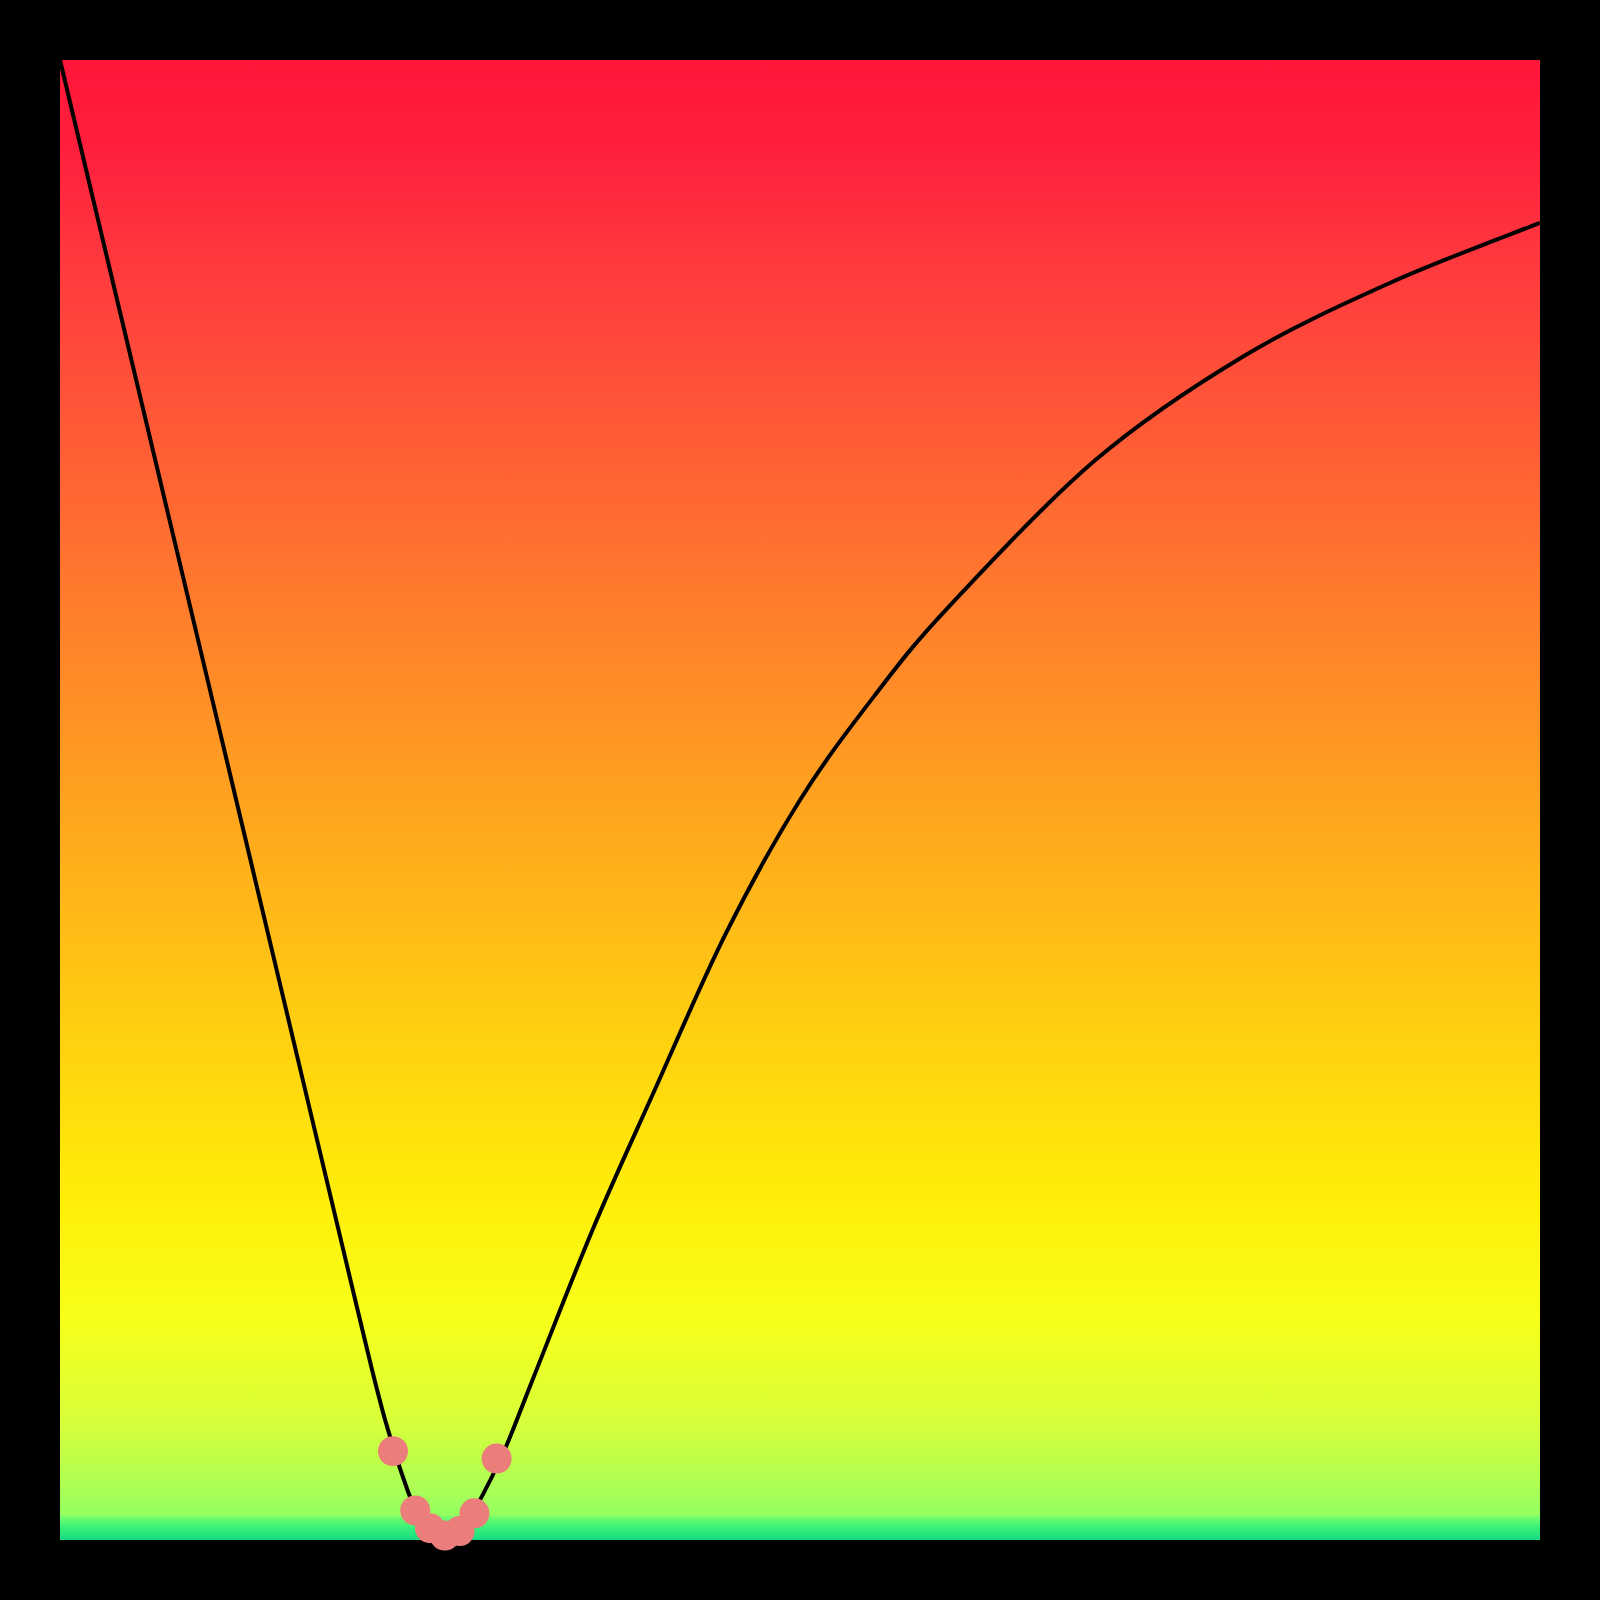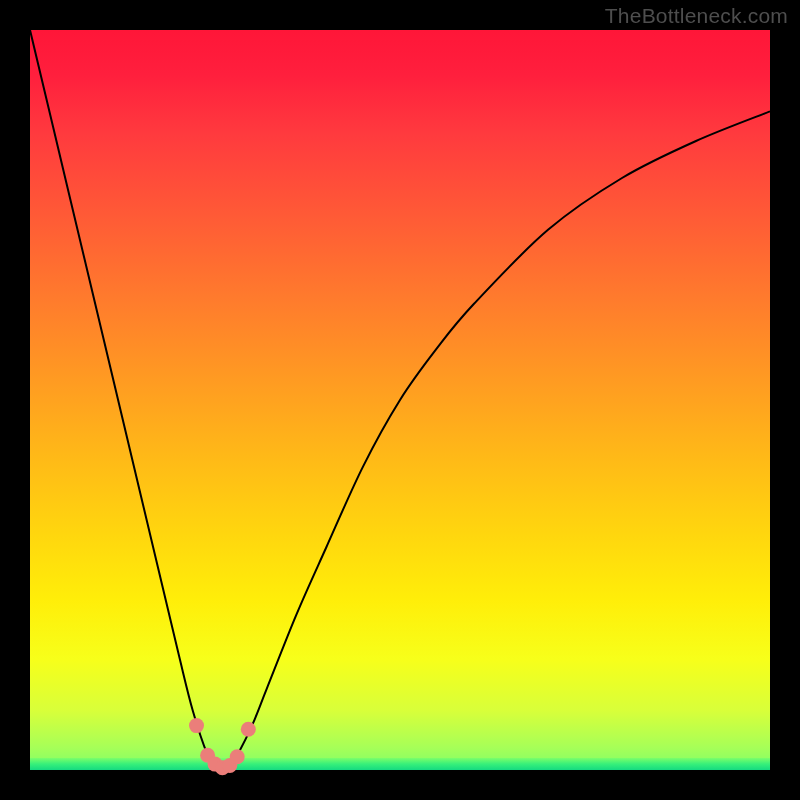--- a/index.html
+++ b/index.html
@@ -80,21 +80,20 @@
   .marker {
     fill: #eb7e7a;
     stroke: none;
   }
 </style>
 </head>
 <body>
 
 <div class="frame">
 
-  <div class="watermark">TheBottleneck.com</div>
 
   <div class="plot-area"></div>
   <div class="green-strip"></div>
 
   <svg class="curve" viewBox="0 0 740 740" preserveAspectRatio="none">
     <path d="M 0 0 C 6.166666666666667 25.899999999999995, 24.666666666666664 103.59999999999997, 37 155.39999999999998 C 49.333333333333336 207.2, 61.666666666666664 259, 74 310.8 C 86.33333333333333 362.6, 98.66666666666667 414.4, 111 466.2 C 123.33333333333333 518, 139.36666666666667 585.8333333333334, 148 621.6 C 156.63333333333333 657.3666666666667, 157.86666666666667 663.5333333333333, 162.8 680.8 C 167.73333333333335 698.0666666666666, 173.9 715.95, 177.6 725.2 C 181.29999999999998 734.45, 182.53333333333333 733.8333333333333, 185 736.3 C 187.46666666666667 738.7666666666667, 189.93333333333334 740, 192.4 740 C 194.86666666666667 740, 197.33333333333334 738.7666666666667, 199.8 736.3 C 202.26666666666668 733.8333333333333, 203.50000000000003 731.9833333333333, 207.20000000000002 725.2 C 210.9 718.4166666666667, 217.06666666666666 706.7, 222 695.6 C 226.93333333333334 684.5, 229.4 677.1, 236.8 658.6 C 244.20000000000002 640.1, 256.5333333333333 608.0333333333333, 266.4 584.6 C 276.26666666666665 561.1666666666667, 284.9 542.6666666666666, 296 518 C 307.1 493.3333333333333, 320.6666666666667 461.2666666666667, 333 436.6 C 345.3333333333333 411.93333333333334, 357.66666666666663 389.73333333333335, 370 370 C 382.33333333333337 350.26666666666665, 394.66666666666674 334.23333333333335, 407.00000000000006 318.20000000000005 C 419.33333333333337 302.16666666666674, 425.5 293.53333333333336, 444 273.8 C 462.5 254.0666666666667, 493.3333333333333 220.76666666666674, 518 199.80000000000007 C 542.6666666666666 178.8333333333334, 567.3333333333334 162.8, 592 148 C 616.6666666666666 133.2, 641.3333333333334 122.10000000000001, 666 111 C 690.6666666666666 99.89999999999999, 727.6666666666666 86.33333333333331, 740 81.39999999999998"></path>
     <g>
         <circle cx="166.5" cy="695.6" r="7.5" class="marker"></circle>
         <circle cx="177.6" cy="725.2" r="7.5" class="marker"></circle>
         <circle cx="185" cy="734.08" r="7.5" class="marker"></circle>

